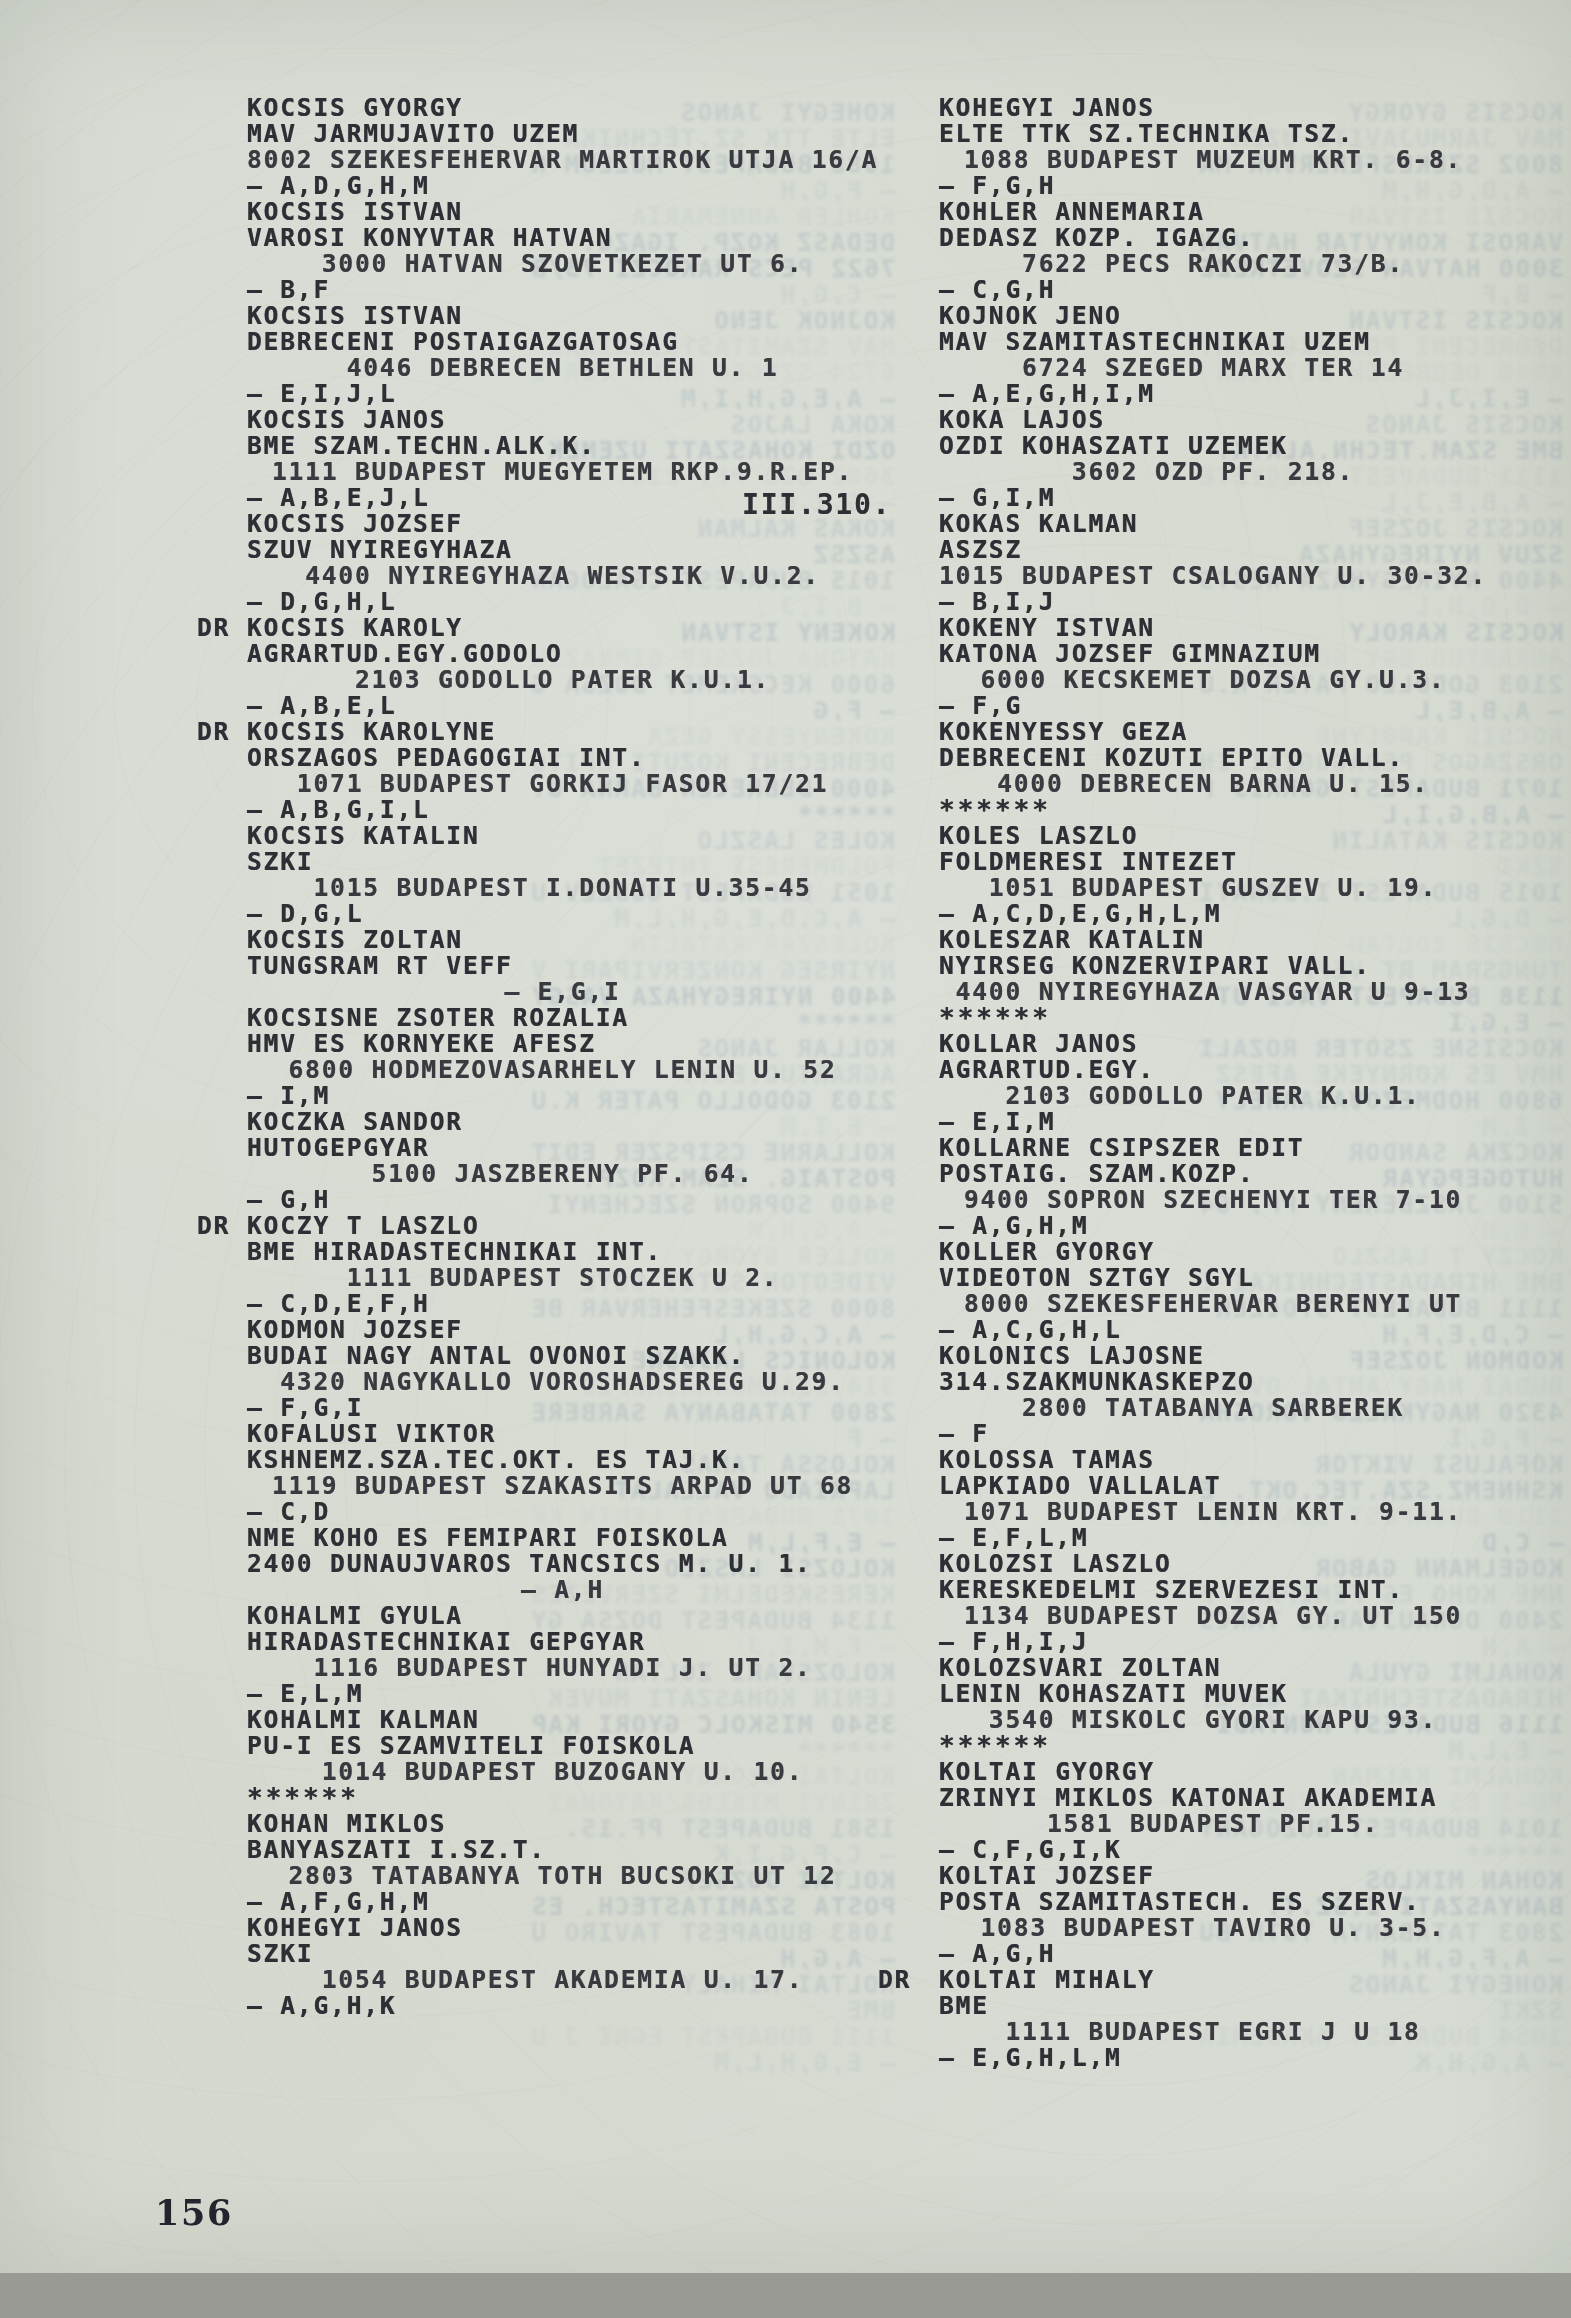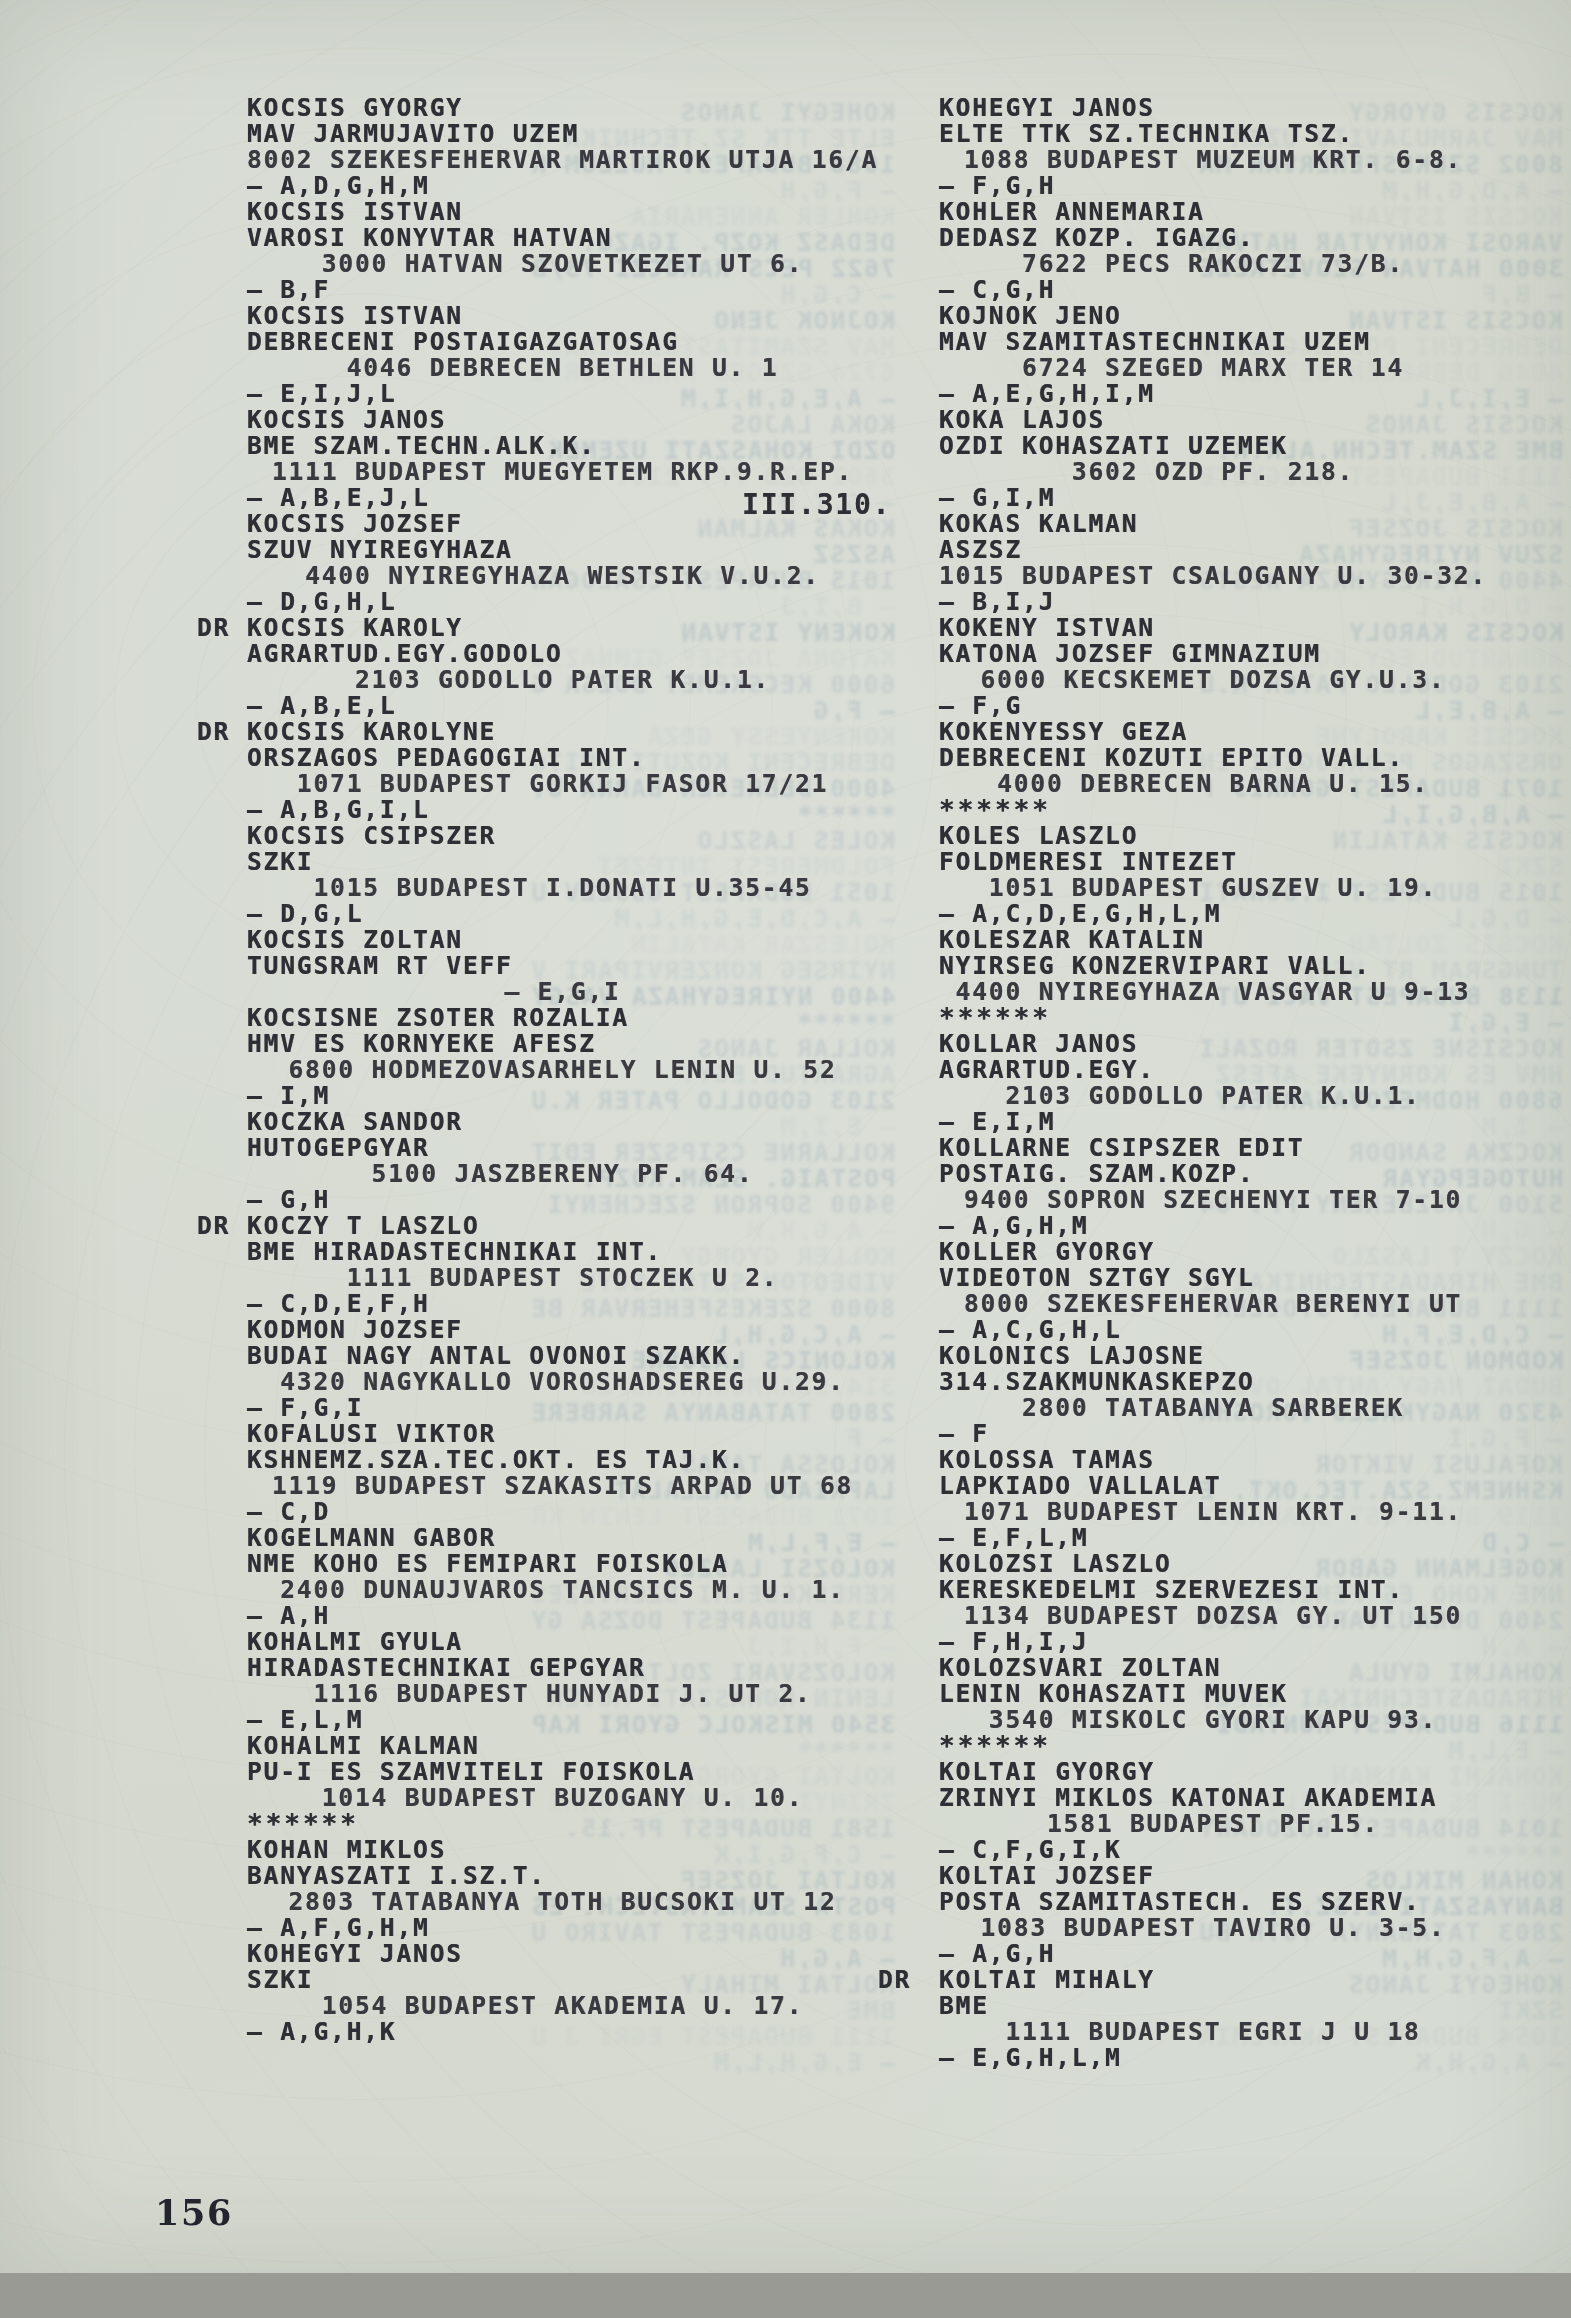--- a/index.html
+++ b/index.html
@@ -282,21 +282,21 @@
     <div class="line name-line">
       <span class="dr">DR</span><span>KOCSIS KAROLYNE</span>
     </div>
     <div class="line">ORSZAGOS PEDAGOGIAI INT.</div>
     <div class="line">1071 BUDAPEST GORKIJ FASOR 17/21</div>
     <div class="line codes">– A,B,G,I,L</div>
   </div>
 
   <div class="entry">
     <div class="line name-line">
-      <span class="dr"></span><span>KOCSIS CSIPSZER</span>
+      <span class="dr"></span><span>KOCSIS KATALIN</span>
     </div>
     <div class="line">SZKI</div>
     <div class="line">1015 BUDAPEST I.DONATI U.35-45</div>
     <div class="line codes">– D,G,L</div>
   </div>
 
   <div class="entry">
     <div class="line name-line">
       <span class="dr"></span><span>KOCSIS ZOLTAN</span>
     </div>
@@ -343,23 +343,20 @@
   <div class="entry">
     <div class="line name-line">
       <span class="dr"></span><span>KOFALUSI VIKTOR</span>
     </div>
     <div class="line">KSHNEMZ.SZA.TEC.OKT. ES TAJ.K.</div>
     <div class="line">1119 BUDAPEST SZAKASITS ARPAD UT 68</div>
     <div class="line codes">– C,D</div>
   </div>
 
   <div class="entry">
-    <div class="line name-line">
-      <span class="dr"></span><span>KOGELMANN GABOR</span>
-    </div>
     <div class="line">NME KOHO ES FEMIPARI FOISKOLA</div>
     <div class="line">2400 DUNAUJVAROS TANCSICS M. U. 1.</div>
     <div class="line codes">– A,H</div>
   </div>
 
   <div class="entry">
     <div class="line name-line">
       <span class="dr"></span><span>KOHALMI GYULA</span>
     </div>
     <div class="line">HIRADASTECHNIKAI GEPGYAR</div>

